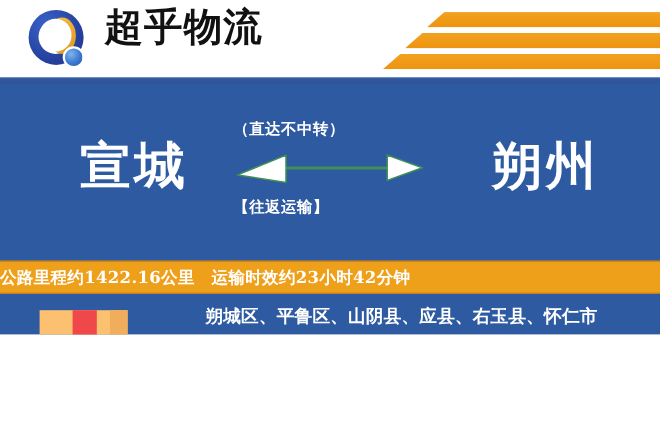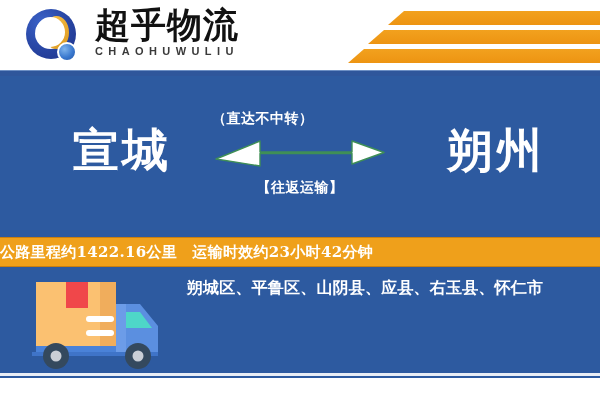--- a/index.html
+++ b/index.html
@@ -107,21 +107,21 @@
     box-shadow: 0 1px 0 rgba(0,0,0,0.06);
   }
   .stripe.s1 { top: 3px;  width: 212px; clip-path: polygon(16px 0, 100% 0, 100% 100%, 0 100%); }
   .stripe.s2 { top: 22px; width: 232px; clip-path: polygon(16px 0, 100% 0, 100% 100%, 0 100%); }
   .stripe.s3 { top: 41px; width: 252px; clip-path: polygon(16px 0, 100% 0, 100% 100%, 0 100%); }
 
   
   .body-blue {
     position: absolute;
     left: 0; top: 70px;
-    width: 600px; height: 308px;
+    width: 600px; height: 234px;
     background: #2d5aa0;
     overflow: hidden;
   }
   .top-divider {
     position: absolute;
     left: 0; top: 0;
     width: 600px; height: 5px;
     background: #2f569b;
     border-top: 1px solid #6d8fc4;
   }
@@ -169,22 +169,21 @@
   .arrow-wrap {
     position: absolute;
     left: 0; top: 27px;
     width: 176px; height: 40px;
   }
   .arrow-wrap svg { display: block; }
   .mid-bot-label {
     position: absolute;
     left: 0; top: 70px;
     width: 176px;
-    text-align: center;
-    font-family: Liberation Mono, monospace;
+    font-family: Liberation Sans, sans-serif;
     font-weight: bold;
     font-size: 14px;
     line-height: 20px;
     color: #ffffff;
     white-space: nowrap;
     letter-spacing: 0.5px;
   }
 
   
   .info-bar {
@@ -248,21 +247,20 @@
     <div class="logo-mark">
       <div class="ring"></div>
       <div class="inner-white"></div>
       <div class="crescent"></div>
       <div class="crescent-cut"></div>
       <div class="dot"></div>
     </div>
 
     <div class="logo-text">
       <div class="logo-cn">超乎物流</div>
-      <div class="logo-en">CHAOHUWULIU</div>
     </div>
 
     <div class="stripes">
       <div class="stripe s1"></div>
       <div class="stripe s2"></div>
       <div class="stripe s3"></div>
     </div>
   </div>
 
   <div class="body-blue">

